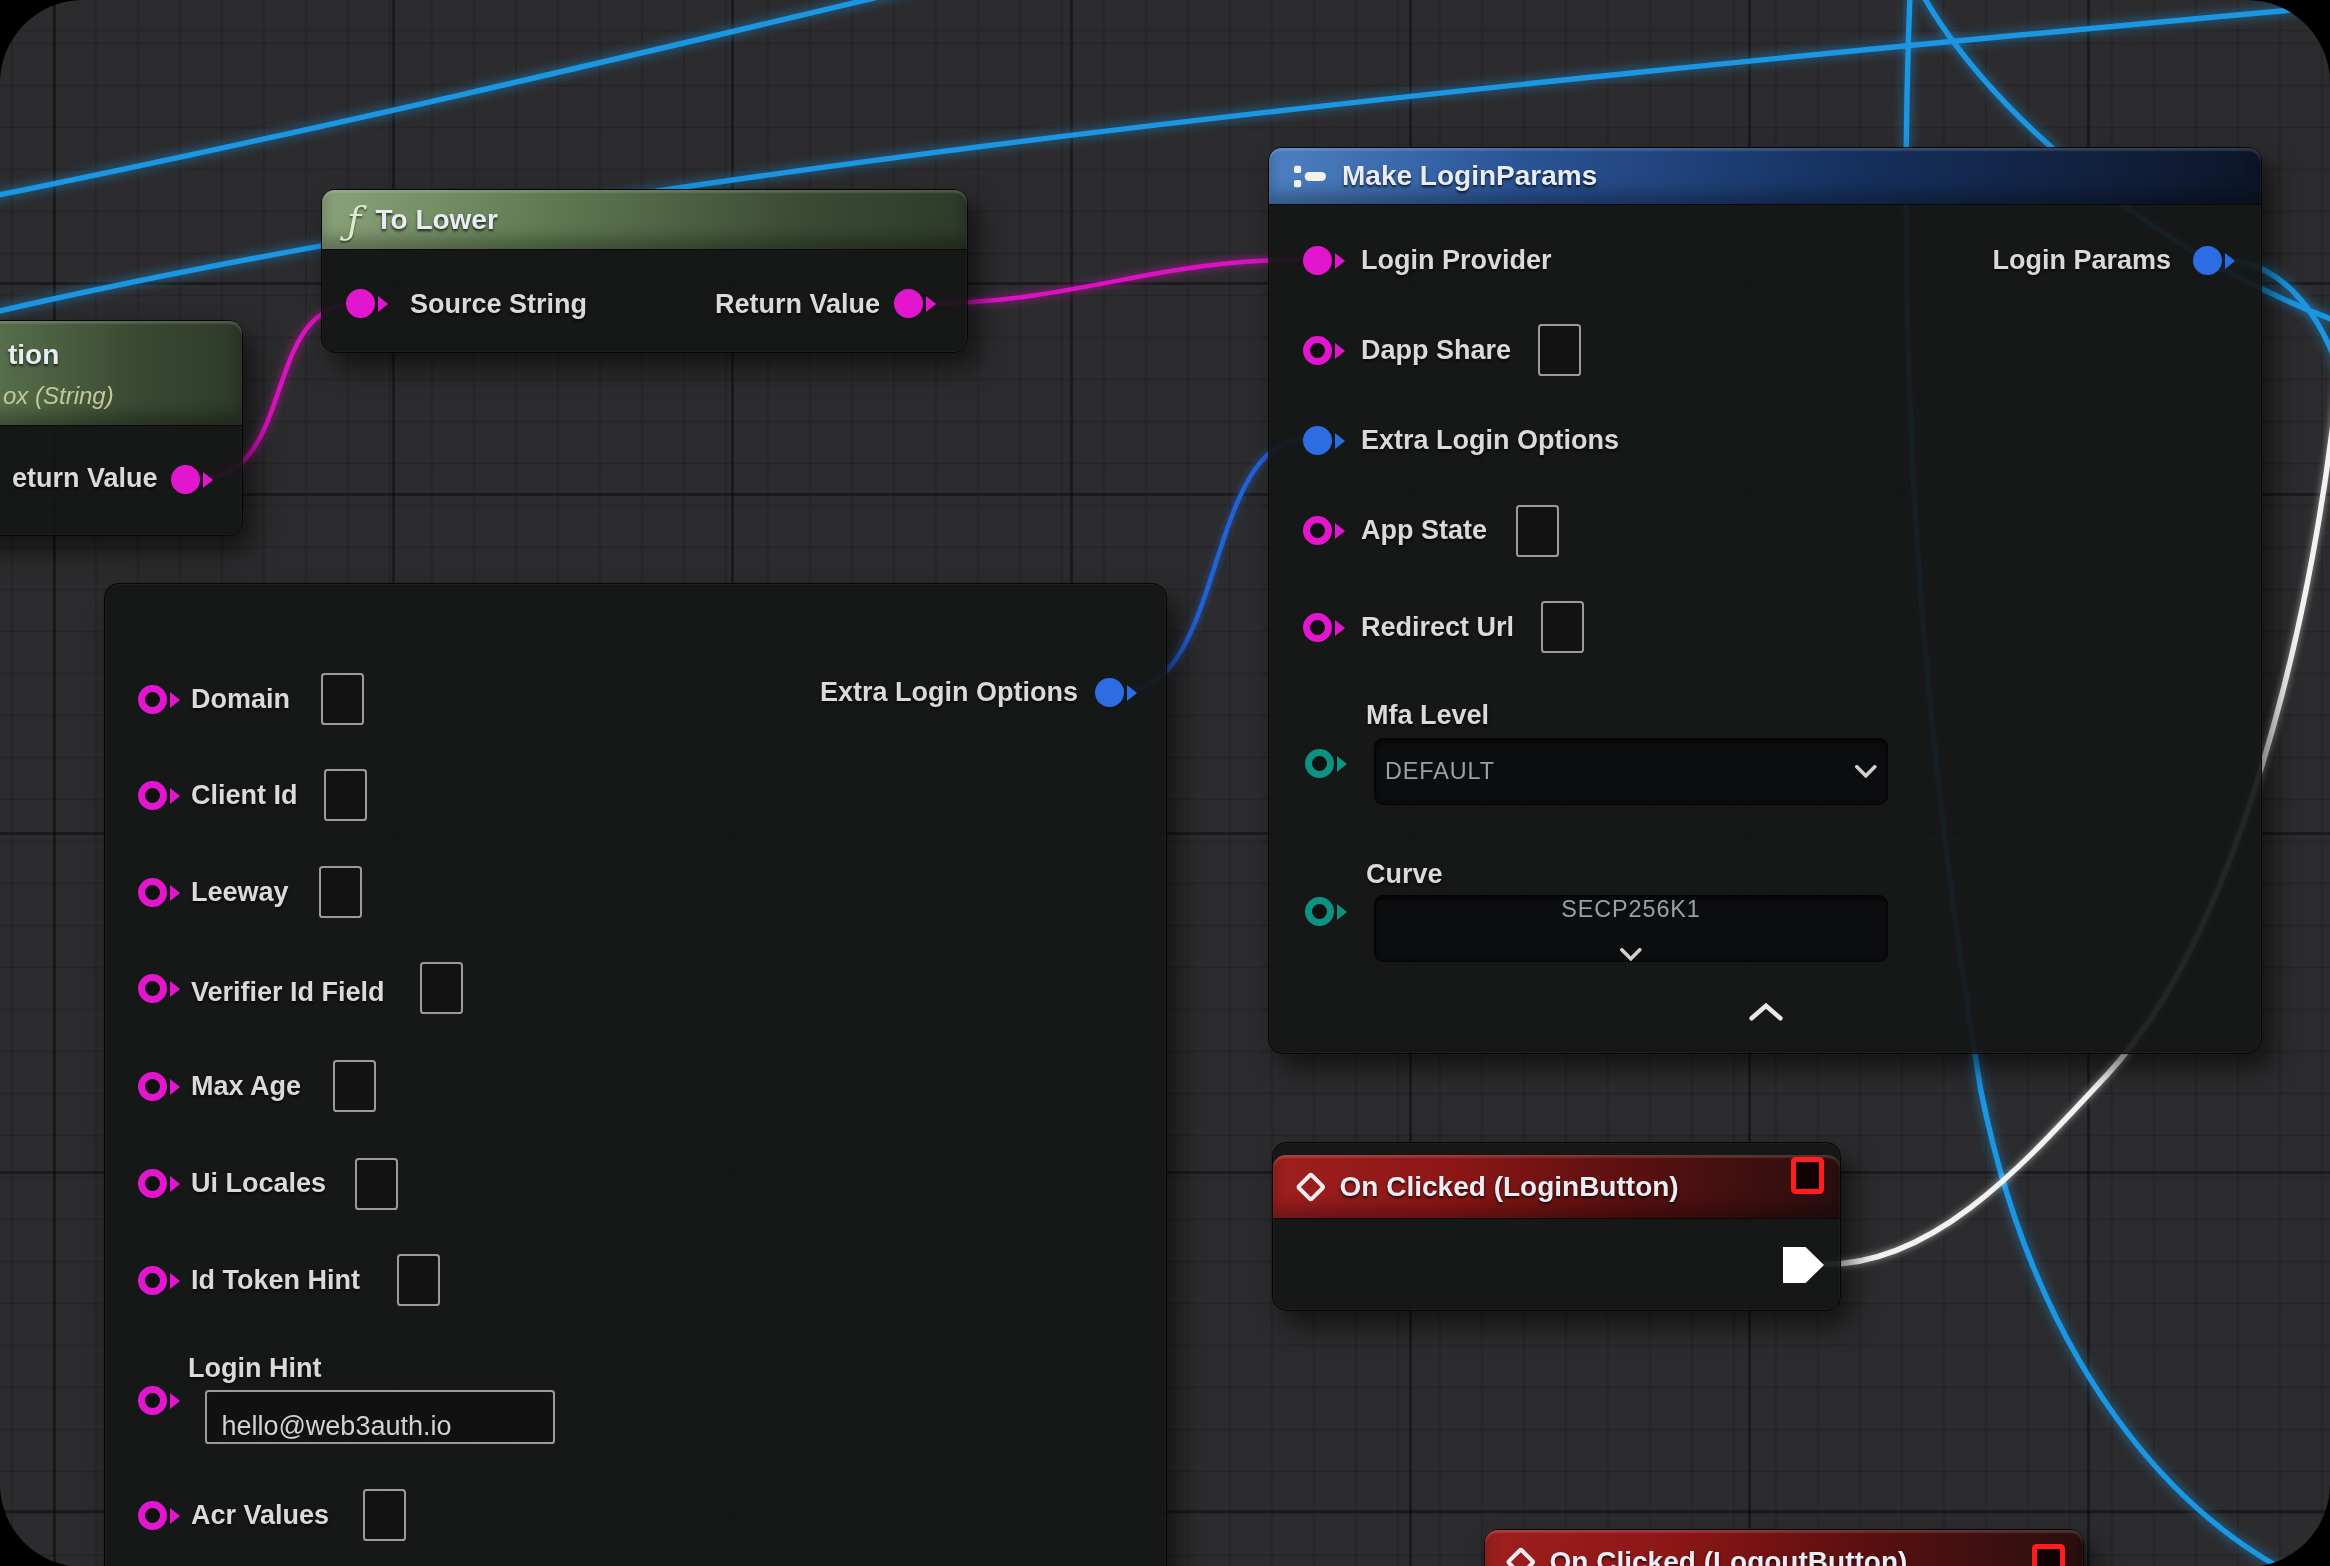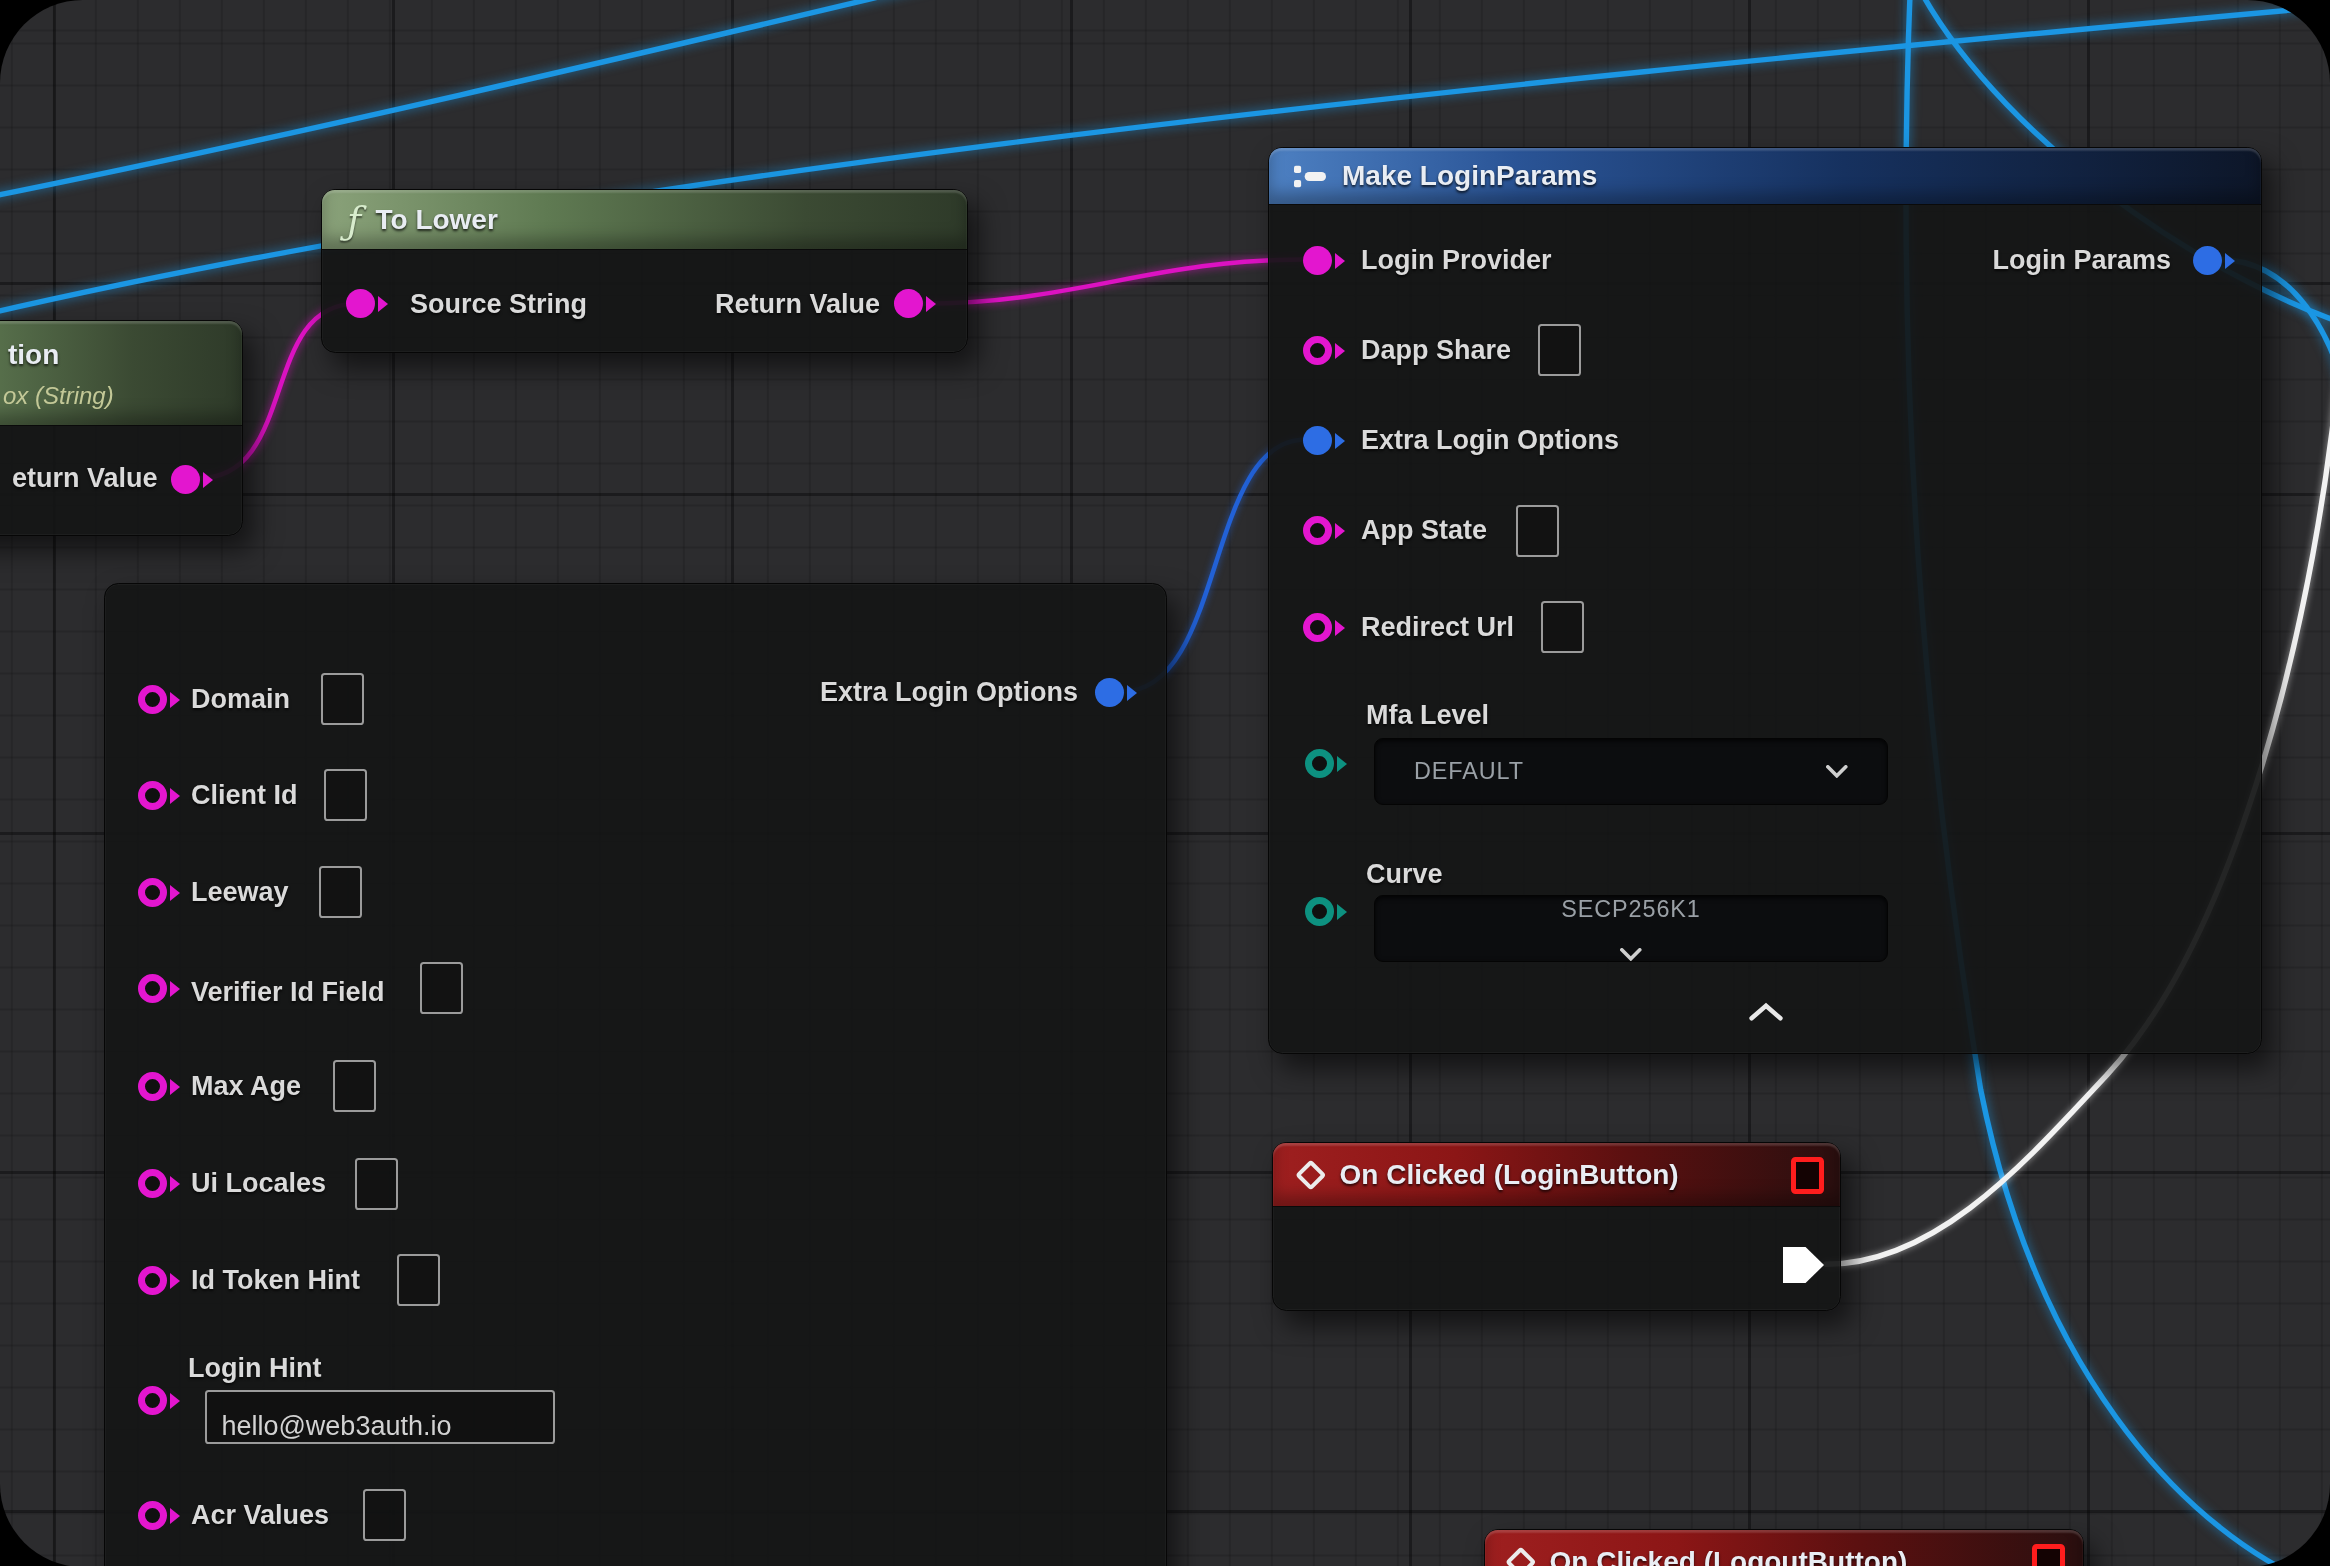--- a/index.html
+++ b/index.html
@@ -36,21 +36,21 @@
   .pin.filled .c{background:currentColor;}
   .pin.hollow .c{border:7.2px solid currentColor;background:#101010;}
   .pin .nub{width:0;height:0;border-top:8px solid transparent;border-bottom:8px solid transparent;
             border-left:10px solid currentColor;}
   .p-str{color:#e316cf}.p-struct{color:#2d6de4}.p-enum{color:#0d9180}
   .vbox{position:absolute;width:43px;height:52px;border:2.7px solid #9b9b9b;border-radius:3.6px;
         background:rgba(0,0,0,.18);box-sizing:border-box;}
   .txtbox{position:absolute;height:54px;border:2.7px solid #9b9b9b;border-radius:3.6px;background:rgba(0,0,0,.22);
         box-sizing:border-box;display:flex;align-items:center;padding:0 14.4px;font-size:27px;color:#d2d2d2;white-space:nowrap;}
   .dd{position:absolute;width:514px;height:67px;background:#0c0d0f;border:1.8px solid #040404;border-radius:9px;
-      box-sizing:border-box;display:flex;align-items:center;justify-content:space-between;padding:0 39px;
+      box-sizing:border-box;display:flex;align-items:center;justify-content:space-between;padding:0 10px;
       color:#9aa0a6;font-size:23.4px;letter-spacing:0.9px;box-shadow:inset 0 1.8px 5.4px rgba(0,0,0,.8);}
   .exec{position:absolute;width:41px;height:36px;background:#fff;
         clip-path:polygon(0 0,55% 0,100% 50%,55% 100%,0 100%);filter:drop-shadow(0 1.8px 1.8px rgba(0,0,0,.6));}
   .delegate{position:absolute;width:23.4px;height:27px;border:5.4px solid #ff1d1d;border-radius:4.5px;background:#140303;box-sizing:content-box;}
   .ev-ico{width:21.6px;height:21.6px;border:4.5px solid #ececec;border-radius:3.6px;transform:rotate(45deg);box-sizing:border-box;}
   .fn-ico{font-family:"DejaVu Serif",serif;font-style:italic;font-size:38px;color:#d8eccd;line-height:1;
           text-shadow:0 1.8px 1.8px rgba(0,0,0,.5);}
   .chev-up{position:absolute;}
 </style>
 </head>
@@ -247,21 +247,21 @@
     </div>
 
     <div class="chev-up" style="left:479px;top:854px;">
       <svg width="36" height="20" viewBox="0 0 40 22">
         <polyline points="4,18 20,4 36,18" fill="none" stroke="#e8e8e8" stroke-width="5" stroke-linecap="round"></polyline>
       </svg>
     </div>
   </div>
 
   <div class="node" style="left:1272px;top:1142px;width:567px;height:167px;">
-    <div class="hdr h-red" style="height:63px;padding-left:27px;gap:18px;">
+    <div class="hdr h-red" style="height:63px;padding-left:27px;gap:18px;margin-top:12px;">
       <span class="ev-ico"></span>
       <span class="title">On Clicked (LoginButton)</span>
     </div>
     <div class="delegate" style="right:16px;top:14.4px;"></div>
     <div class="exec" style="left:510px;top:1246px;top:104px;"></div>
   </div>
 
   <div class="node" style="left:1484px;top:1529px;width:598px;height:171px;">
     <div class="hdr h-red" style="height:63px;padding-left:25px;gap:18px;">
       <span class="ev-ico"></span>

